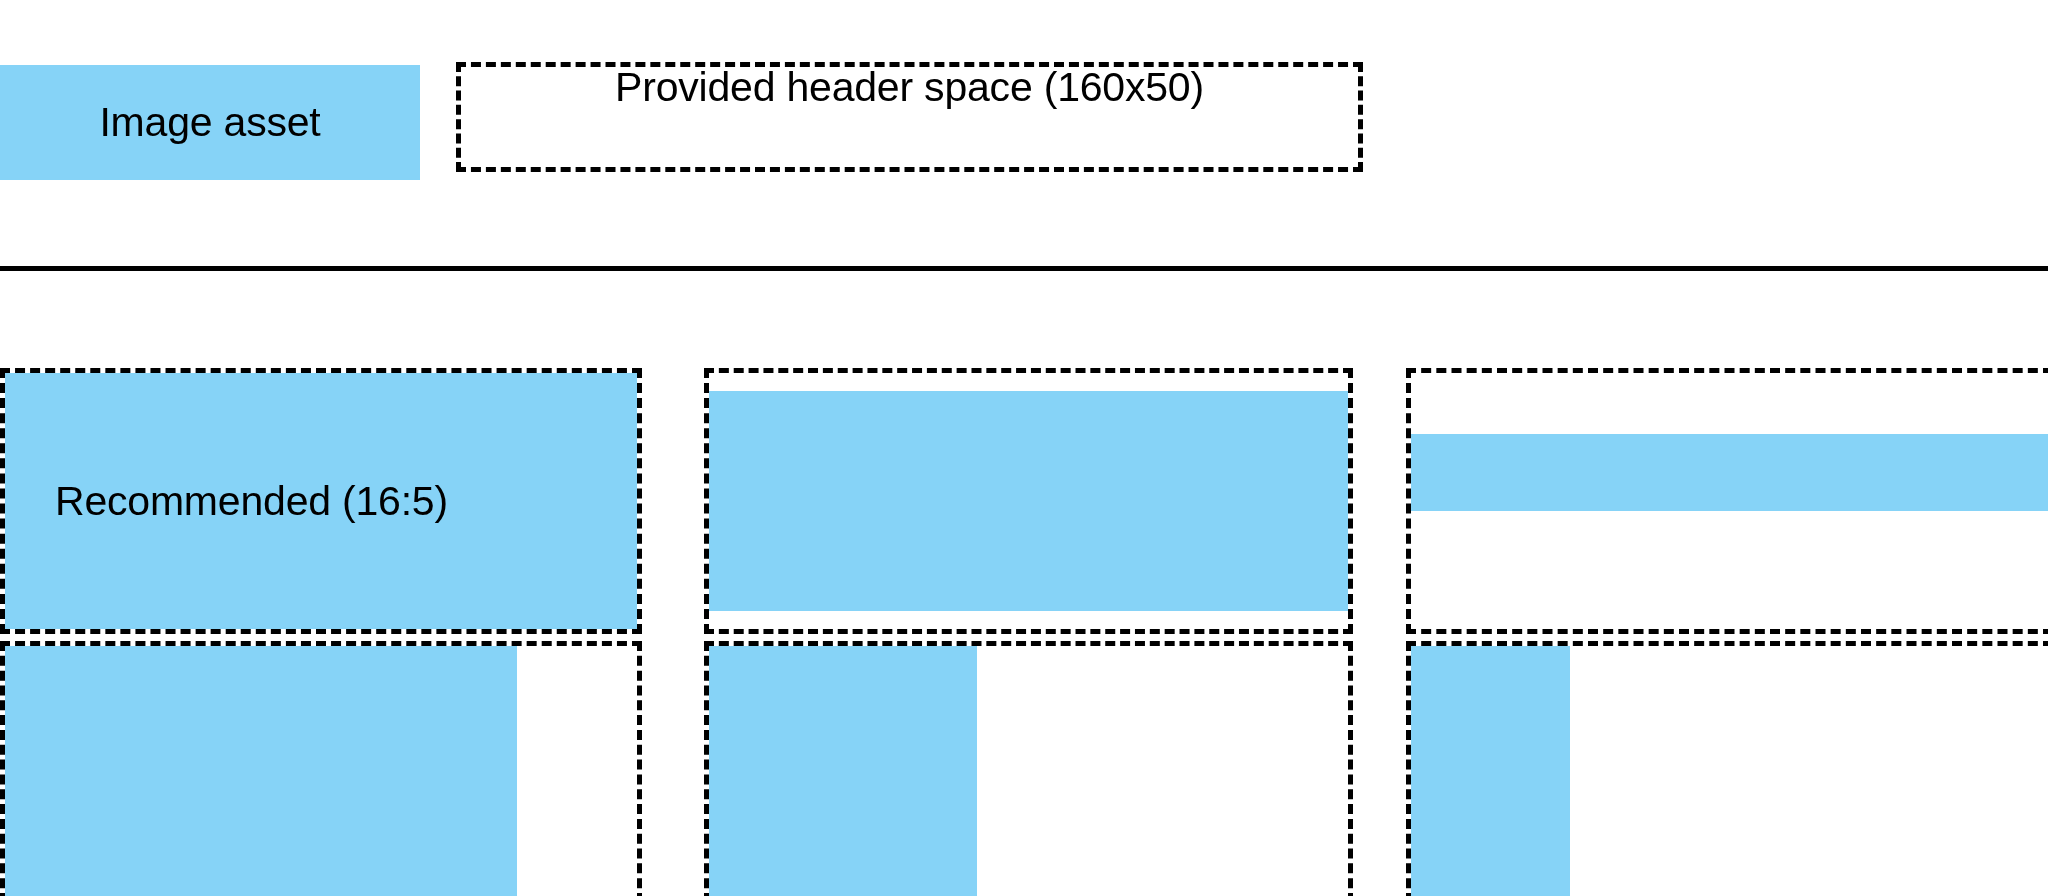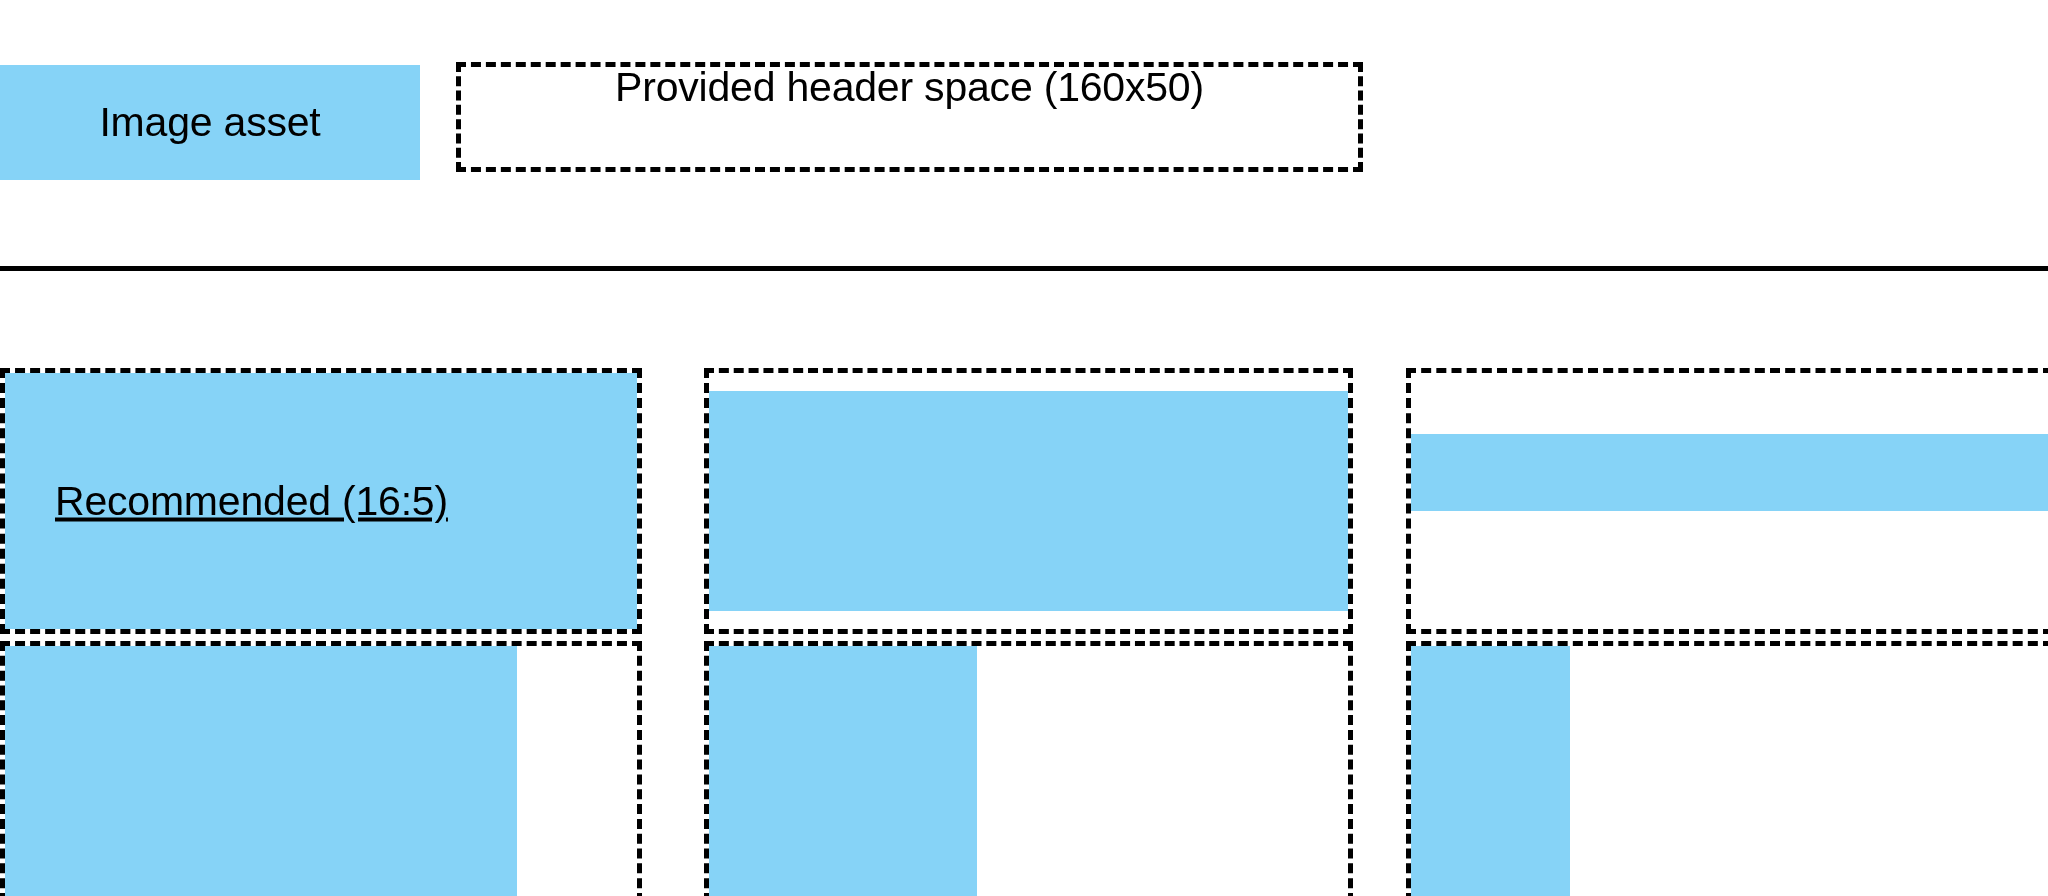--- a/index.html
+++ b/index.html
@@ -95,21 +95,20 @@
   .example-label {
     position: absolute;
     left: 50px;
     top: 50%;
     transform: translateY(-50%);
     font-size: 41px;
     line-height: 1;
     letter-spacing: -0.2px;
     color: #000;
     white-space: nowrap;
-    text-decoration: underline;
   }
 
   
   .cell-r1c1 { left: 0px;    top: 97px;  width: 642px; height: 266px; }
   .cell-r1c2 { left: 704px;  top: 97px;  width: 649px; height: 266px; }
   .cell-r1c3 { left: 1406px; top: 97px;  width: 647px; height: 266px; }
 
   
   .cell-r2c1 { left: 0px;    top: 370px; width: 642px; height: 262px; }
   .cell-r2c2 { left: 704px;  top: 370px; width: 649px; height: 262px; }

